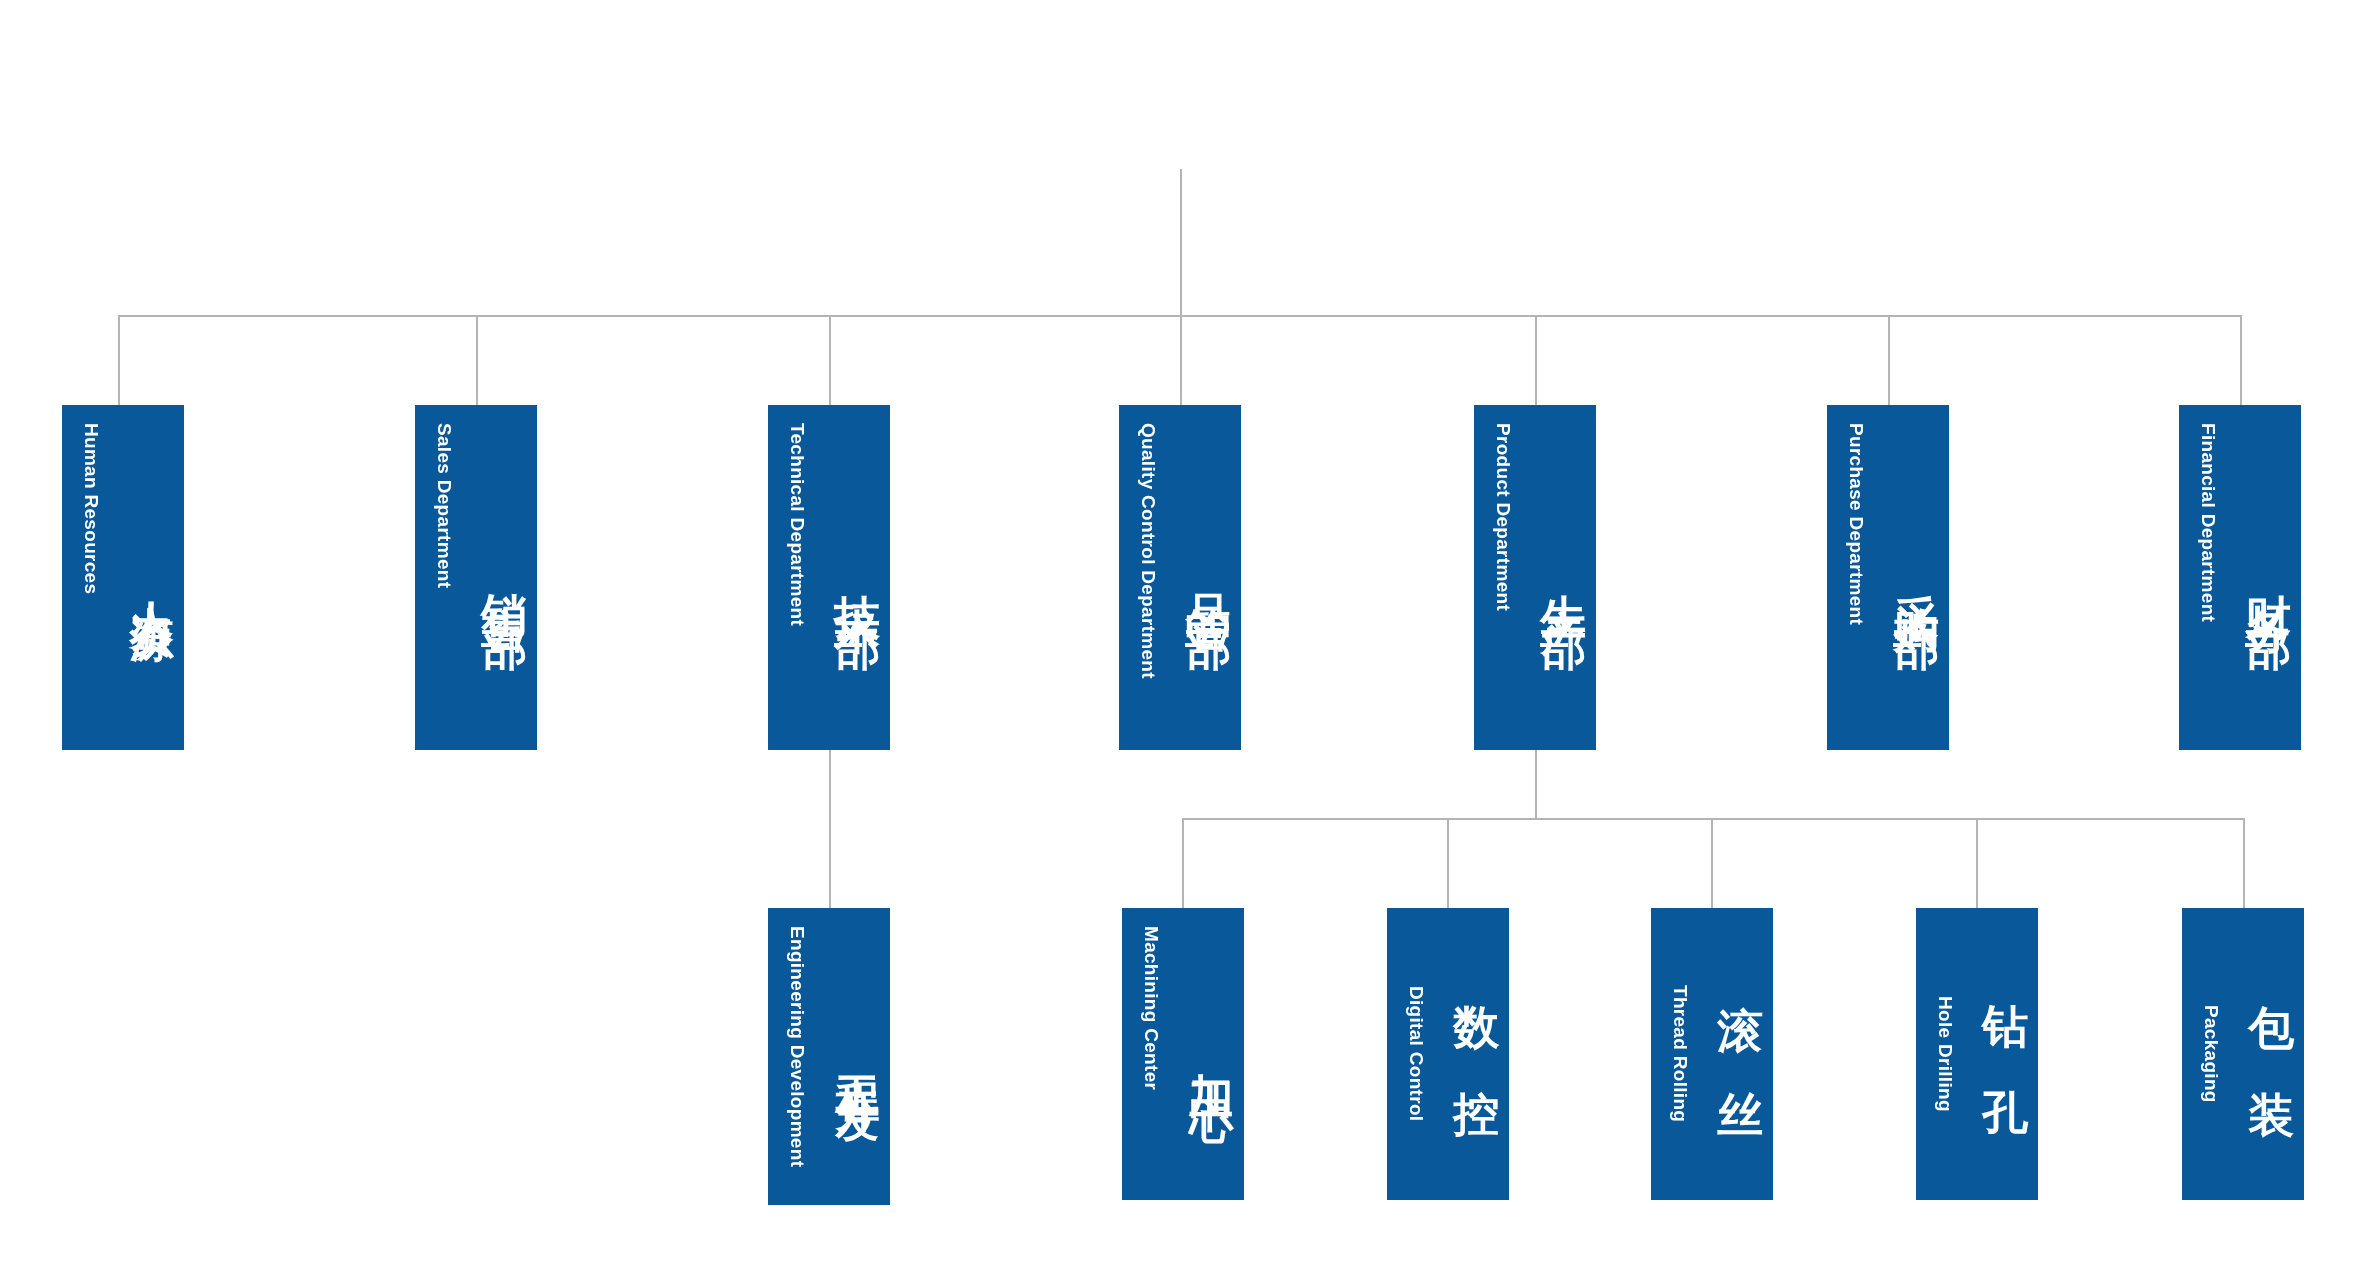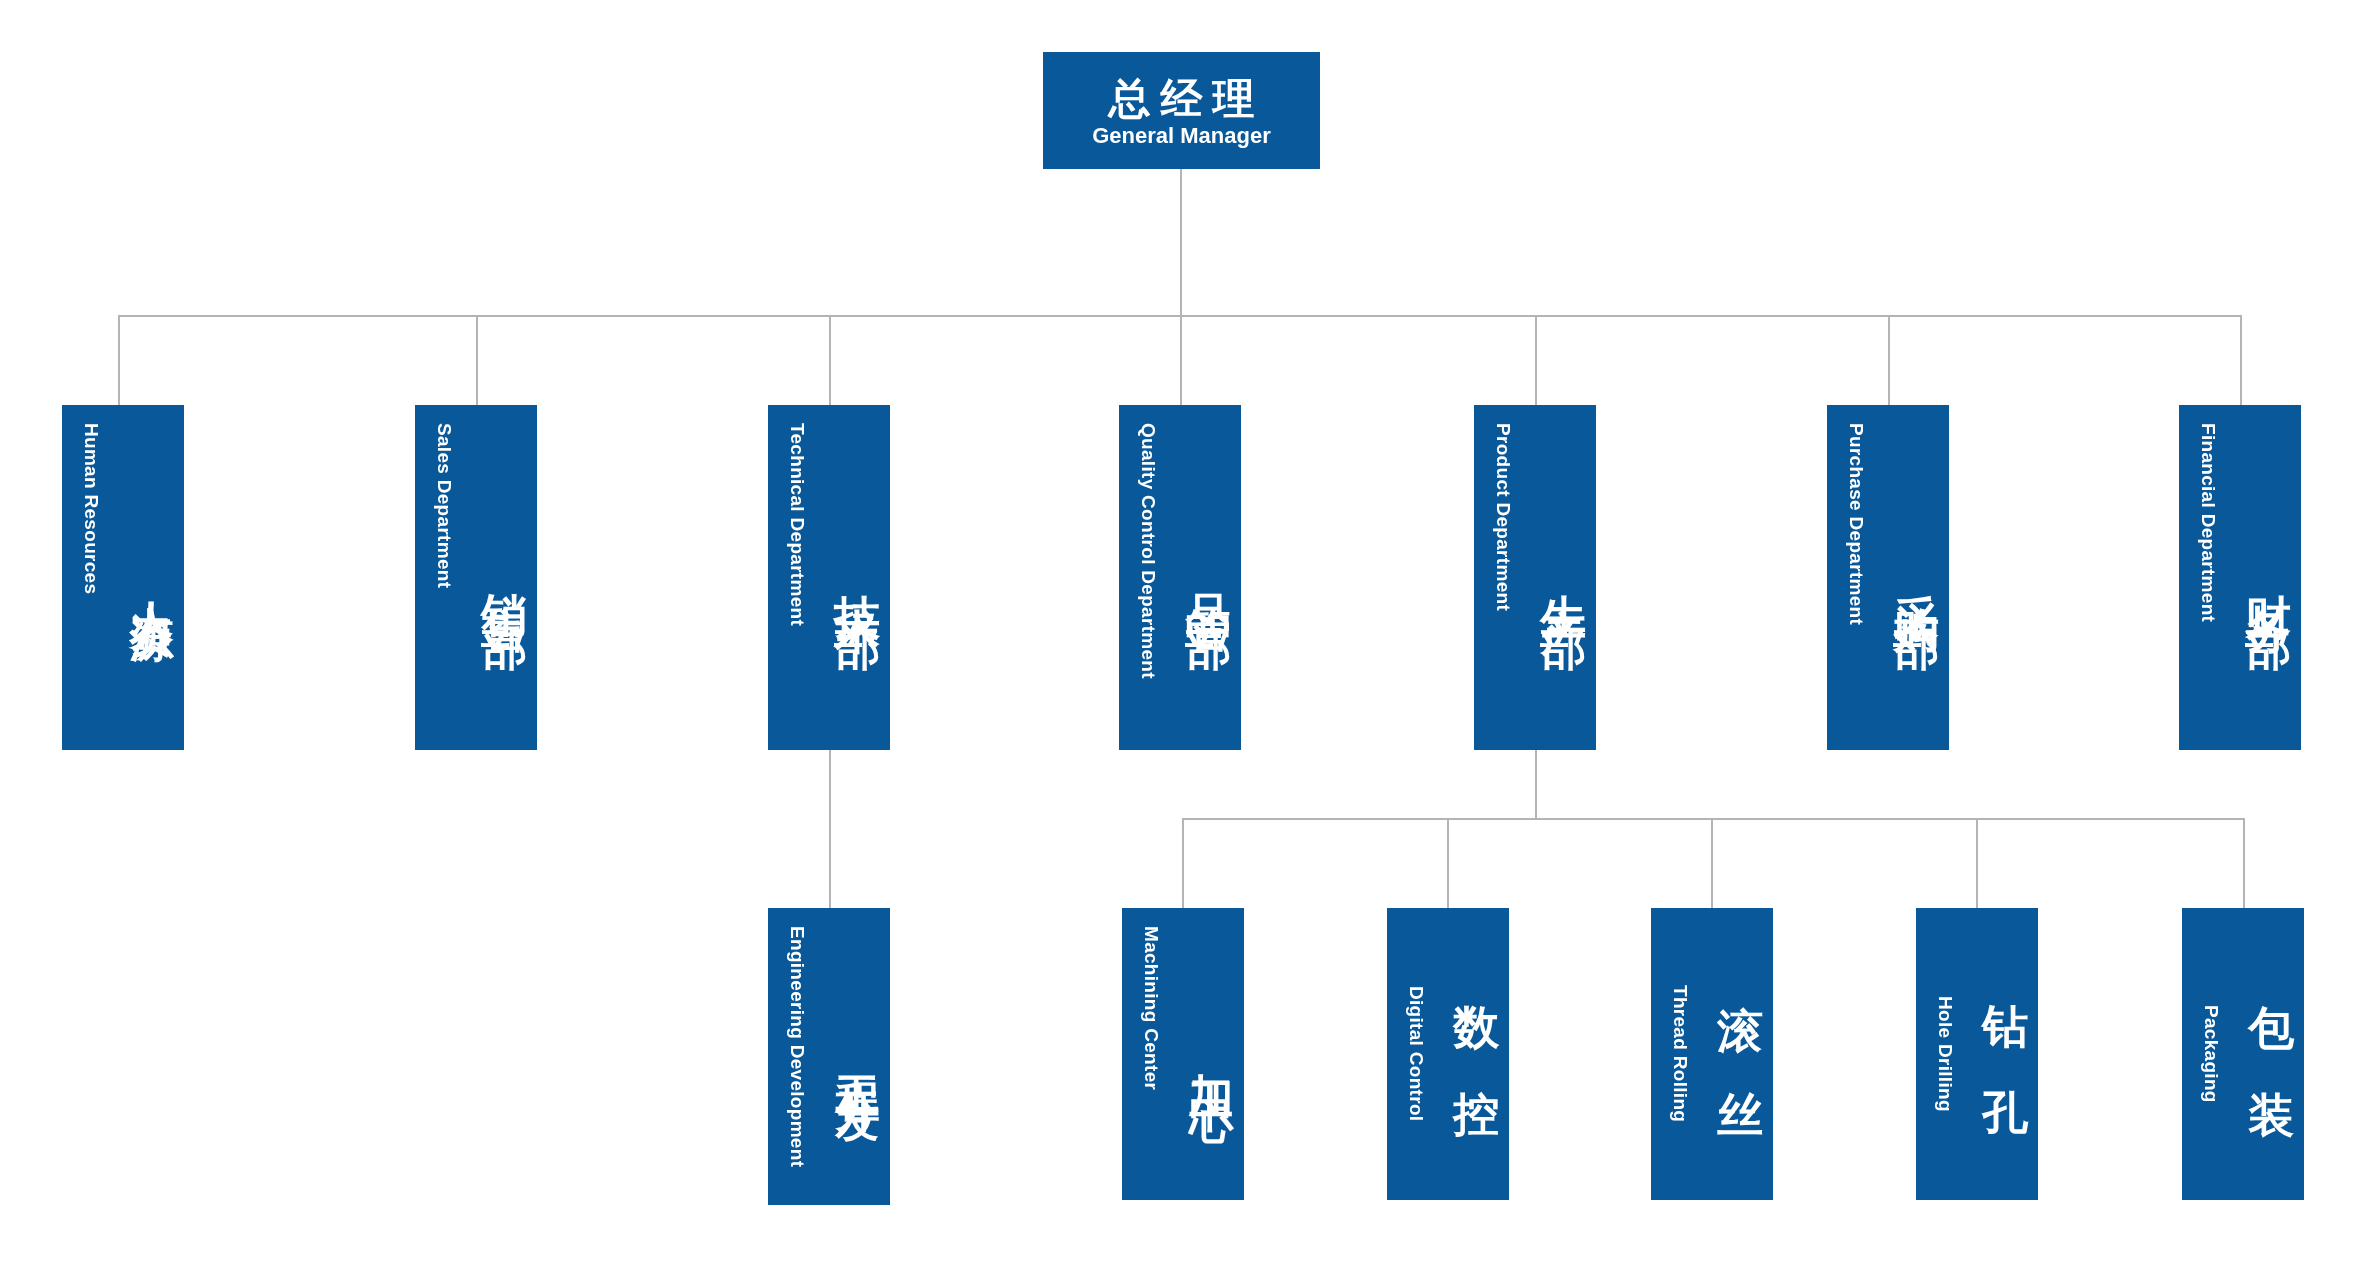--- a/index.html
+++ b/index.html
@@ -116,24 +116,20 @@
   
   .en-top    .en-wrap { align-items: flex-start; padding-top: 18px; }
   .en-center .en-wrap { align-items: center; }
   .cn-center .cn-wrap { align-items: center; }
 </style>
 </head>
 <body>
 
 <div id="chart-root">
 
-  <div class="node node-root" style="left:1043px; top:52px; width:277px; height:117px;">
-    <span class="cn">总经理</span>
-    <span class="en">General Manager</span>
-  </div>
 
   <div class="line-v" style="left:1180px; top:169px; height:147px;"></div>
 
   <div class="line-h" style="left:118px; top:315px; width:2122px;"></div>
 
   <div class="line-v" style="left:118px;  top:315px; height:91px;"></div>
   <div class="line-v" style="left:476px;  top:315px; height:91px;"></div>
   <div class="line-v" style="left:829px;  top:315px; height:91px;"></div>
   <div class="line-v" style="left:1180px; top:315px; height:91px;"></div>
   <div class="line-v" style="left:1535px; top:315px; height:91px;"></div>

